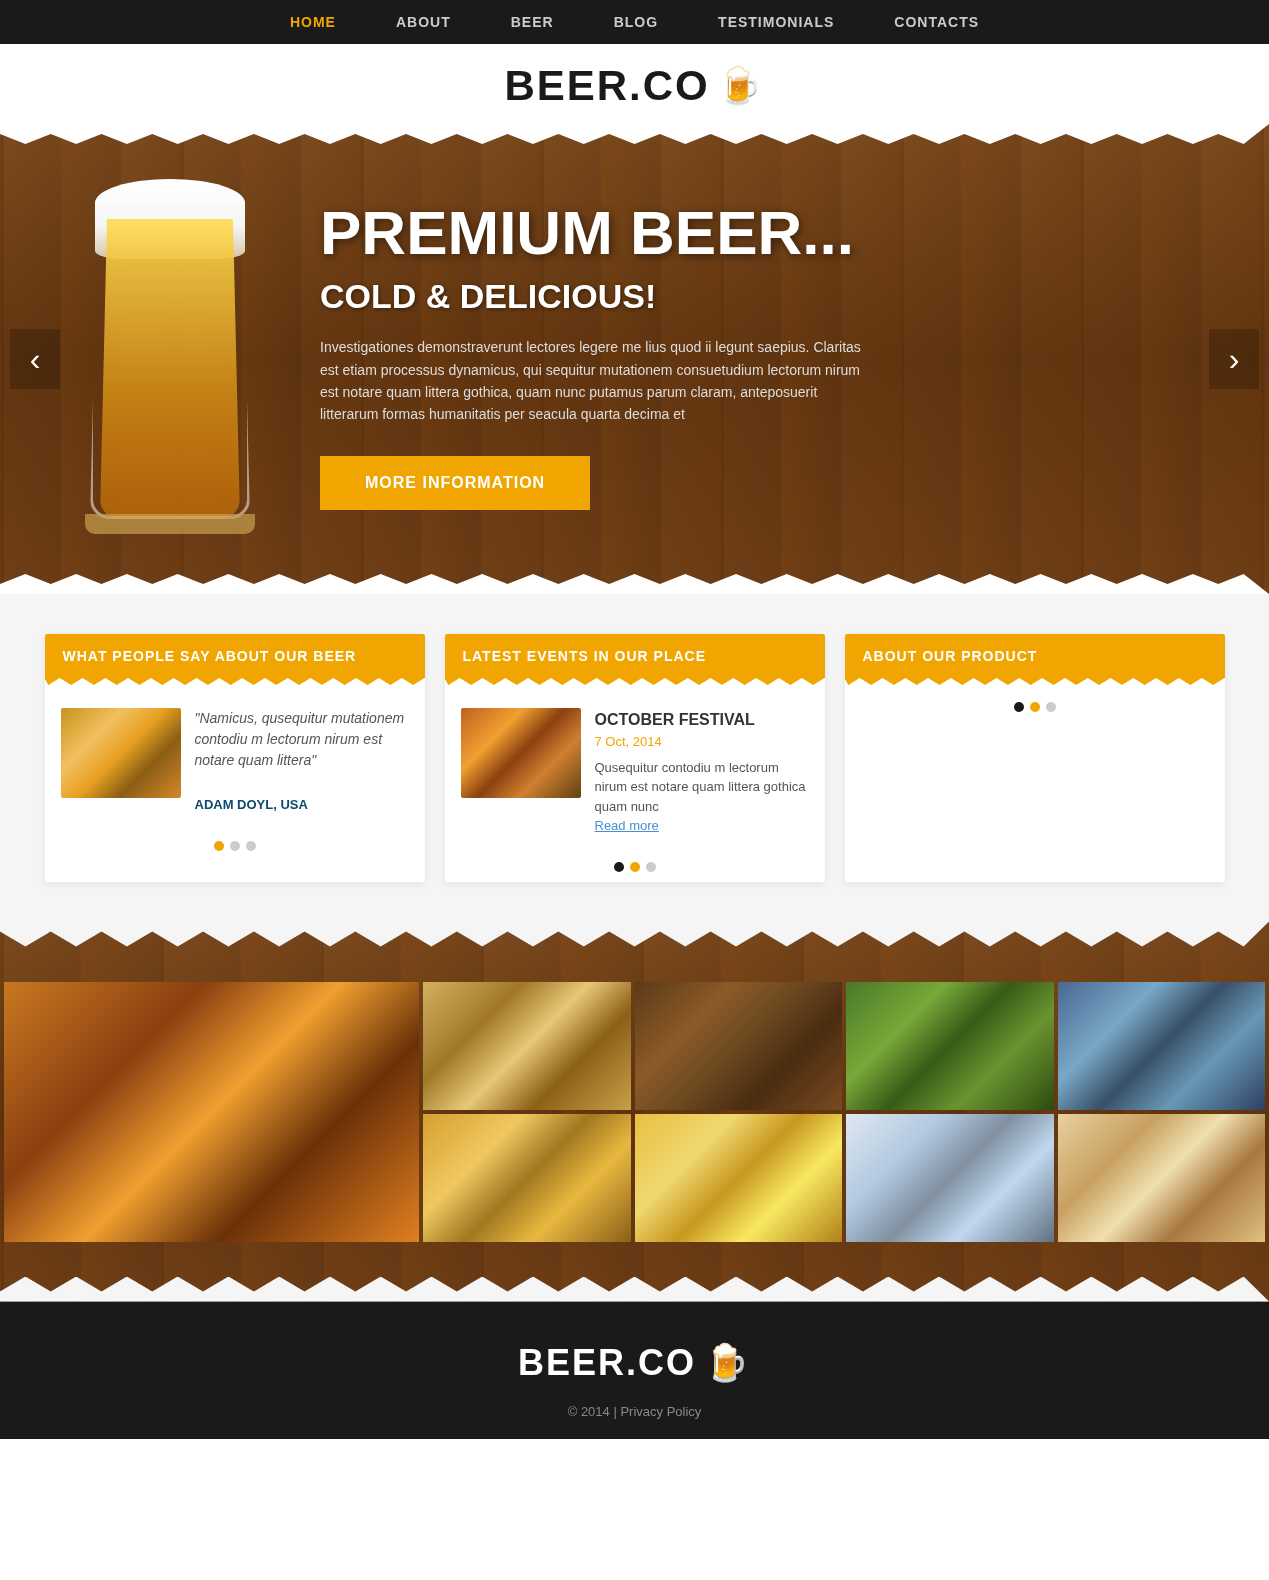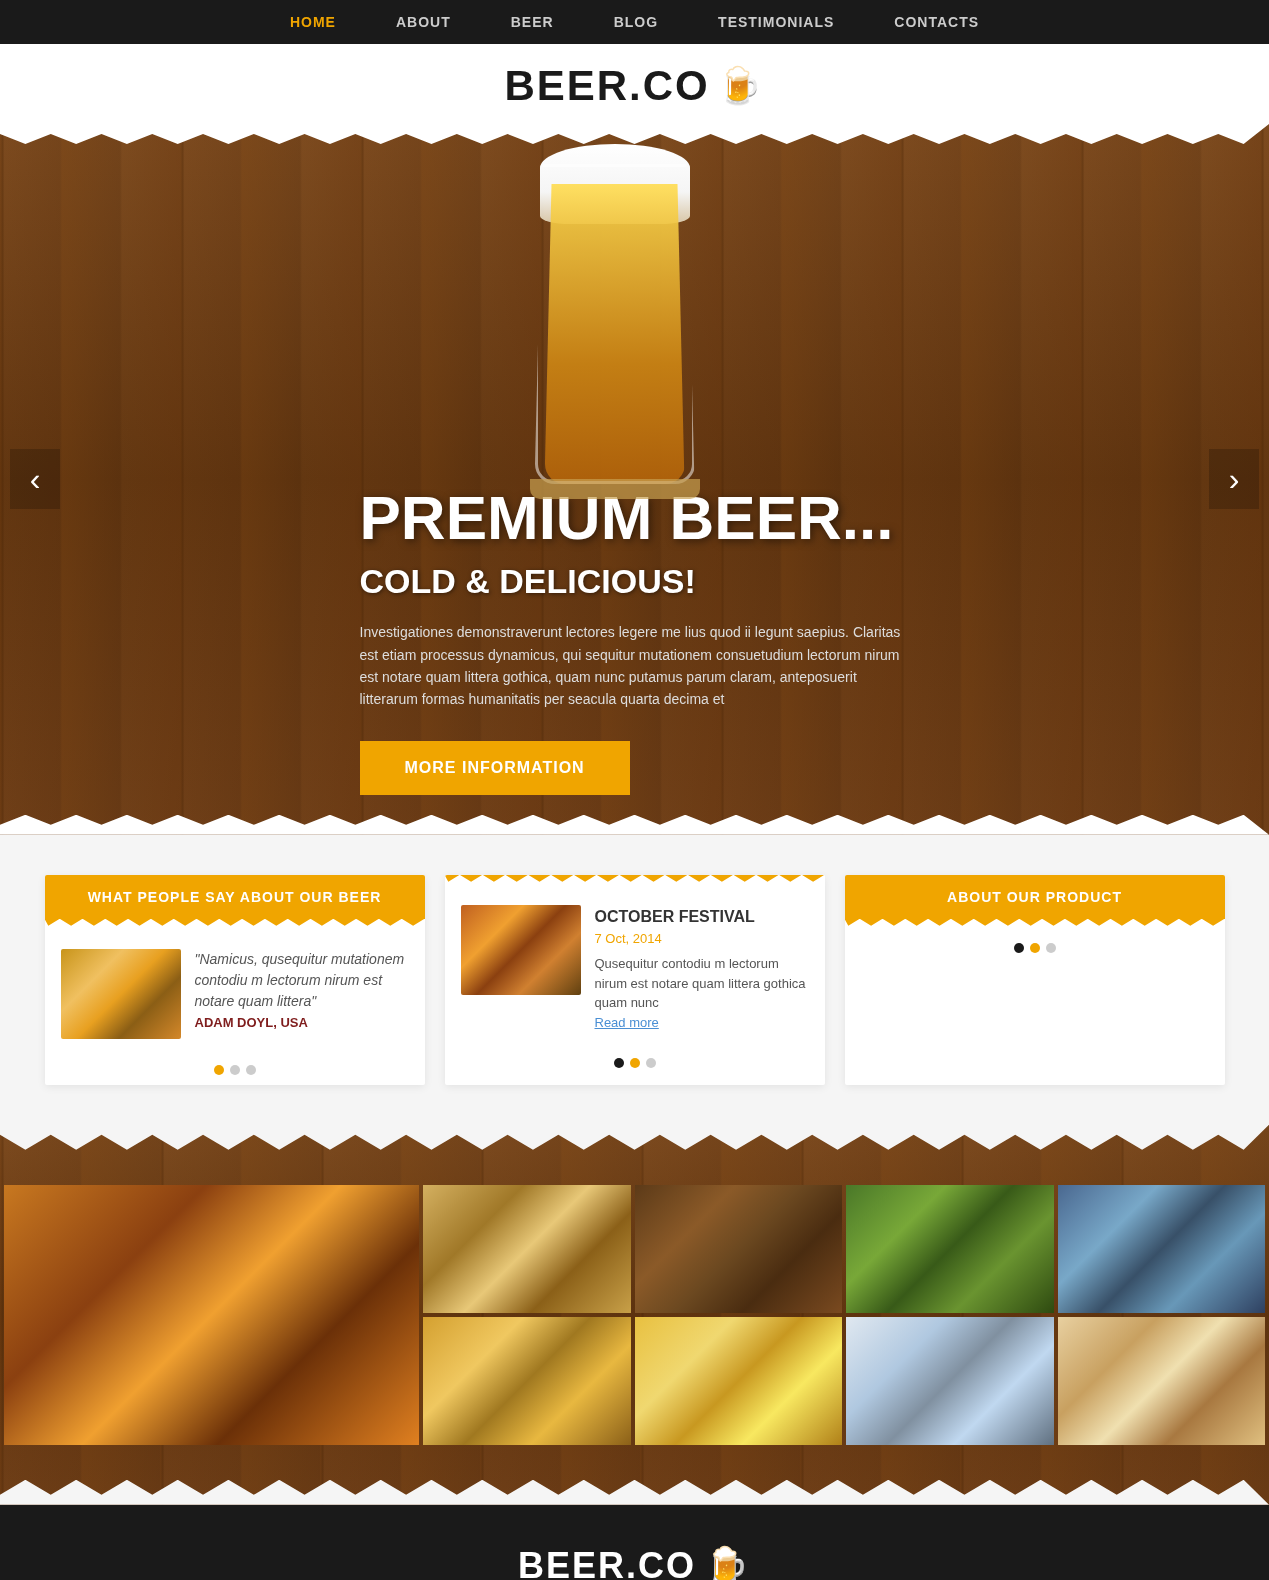--- a/index.html
+++ b/index.html
@@ -82,23 +82,21 @@
       z-index: 5;
     }
     .jagged-top { top: 0; clip-path: polygon(0 0, 100% 0, 100% 0, 98% 100%, 96% 50%, 94% 100%, 92% 50%, 90% 100%, 88% 50%, 86% 100%, 84% 50%, 82% 100%, 80% 50%, 78% 100%, 76% 50%, 74% 100%, 72% 50%, 70% 100%, 68% 50%, 66% 100%, 64% 50%, 62% 100%, 60% 50%, 58% 100%, 56% 50%, 54% 100%, 52% 50%, 50% 100%, 48% 50%, 46% 100%, 44% 50%, 42% 100%, 40% 50%, 38% 100%, 36% 50%, 34% 100%, 32% 50%, 30% 100%, 28% 50%, 26% 100%, 24% 50%, 22% 100%, 20% 50%, 18% 100%, 16% 50%, 14% 100%, 12% 50%, 10% 100%, 8% 50%, 6% 100%, 4% 50%, 2% 100%, 0 50%); }
     .jagged-bottom { bottom: 0; clip-path: polygon(0 100%, 100% 100%, 100% 100%, 98% 0%, 96% 50%, 94% 0%, 92% 50%, 90% 0%, 88% 50%, 86% 0%, 84% 50%, 82% 0%, 80% 50%, 78% 0%, 76% 50%, 74% 0%, 72% 50%, 70% 0%, 68% 50%, 66% 0%, 64% 50%, 62% 0%, 60% 50%, 58% 0%, 56% 50%, 54% 0%, 52% 50%, 50% 0%, 48% 50%, 46% 0%, 44% 50%, 42% 0%, 40% 50%, 38% 0%, 36% 50%, 34% 0%, 32% 50%, 30% 0%, 28% 50%, 26% 0%, 24% 50%, 22% 0%, 20% 50%, 18% 0%, 16% 50%, 14% 0%, 12% 50%, 10% 0%, 8% 50%, 6% 0%, 4% 50%, 2% 0%, 0 50%); }
 
     .hero-content {
       position: relative;
       z-index: 2;
       display: flex;
       width: 100%;
-      align-items: center;
       padding: 40px 60px;
-      flex-direction: column;
     }
     .hero-beer-img {
       width: 220px;
       flex-shrink: 0;
       margin-right: 40px;
       margin-top: -20px;
     }
     
     .beer-glass {
       width: 160px;
@@ -226,21 +224,20 @@
       box-shadow: 0 2px 8px rgba(0,0,0,0.08);
     }
     .card-header {
       background: #f0a500;
       color: #fff;
       font-weight: bold;
       font-size: 14px;
       letter-spacing: 1px;
       padding: 14px 18px;
       text-transform: uppercase;
-      text-align: center;
     }
     .card-jagged {
       height: 14px;
       background: #fff;
       position: relative;
     }
     .card-jagged::before {
       content: '';
       position: absolute;
       top: -7px;
@@ -269,21 +266,21 @@
     }
     .img-festival {
       width: 100%; height: 100%;
       background: linear-gradient(135deg, #c06020 0%, #f0a030 30%, #8b4010 50%, #d08030 70%, #604010 100%);
     }
     .img-beer-mug {
       width: 100%; height: 100%;
       background: linear-gradient(135deg, #e8c040 0%, #c88010 30%, #f0d060 50%, #a06008 70%, #d4a020 100%);
     }
     .card-text { flex: 1; font-size: 13px; color: #555; line-height: 1.5; }
-    .card-author { font-weight: bold; color: #7f1d1d; margin-top: 1px; font-size: 13px; }
+    .card-author { font-weight: bold; color: #0c4a6e; margin-top: 24px; font-size: 13px; }
     .card-dots { display: flex; gap: 6px; justify-content: center; padding: 10px; }
     .dot { width: 10px; height: 10px; border-radius: 50%; background: #ccc; }
     .dot.active { background: #1a1a1a; }
     .dot.amber { background: #f0a500; }
     .event-title { font-size: 16px; font-weight: bold; color: #333; }
     .event-date { color: #f0a500; font-size: 13px; margin-bottom: 6px; }
     .read-more { color: #4a8fd4; font-size: 13px; cursor: pointer; text-decoration: underline; }
 
     
     .gallery-section {
@@ -427,20 +424,21 @@
       </div>
     </div>
     <div class="card-dots">
       <div class="dot amber"></div>
       <div class="dot"></div>
       <div class="dot"></div>
     </div>
   </div>
 
   <div class="card">
+    <div class="card-header">LATEST EVENTS IN OUR PLACE</div>
     <div class="card-jagged"></div>
     <div class="card-body">
       <div class="card-img">
         <div class="img-festival"></div>
       </div>
       <div class="card-text">
         <div class="event-title">OCTOBER FESTIVAL</div>
         <div class="event-date">7 Oct, 2014</div>
         <div>Qusequitur contodiu m lectorum nirum est notare quam littera gothica quam nunc</div>
         <div class="read-more">Read more</div>

